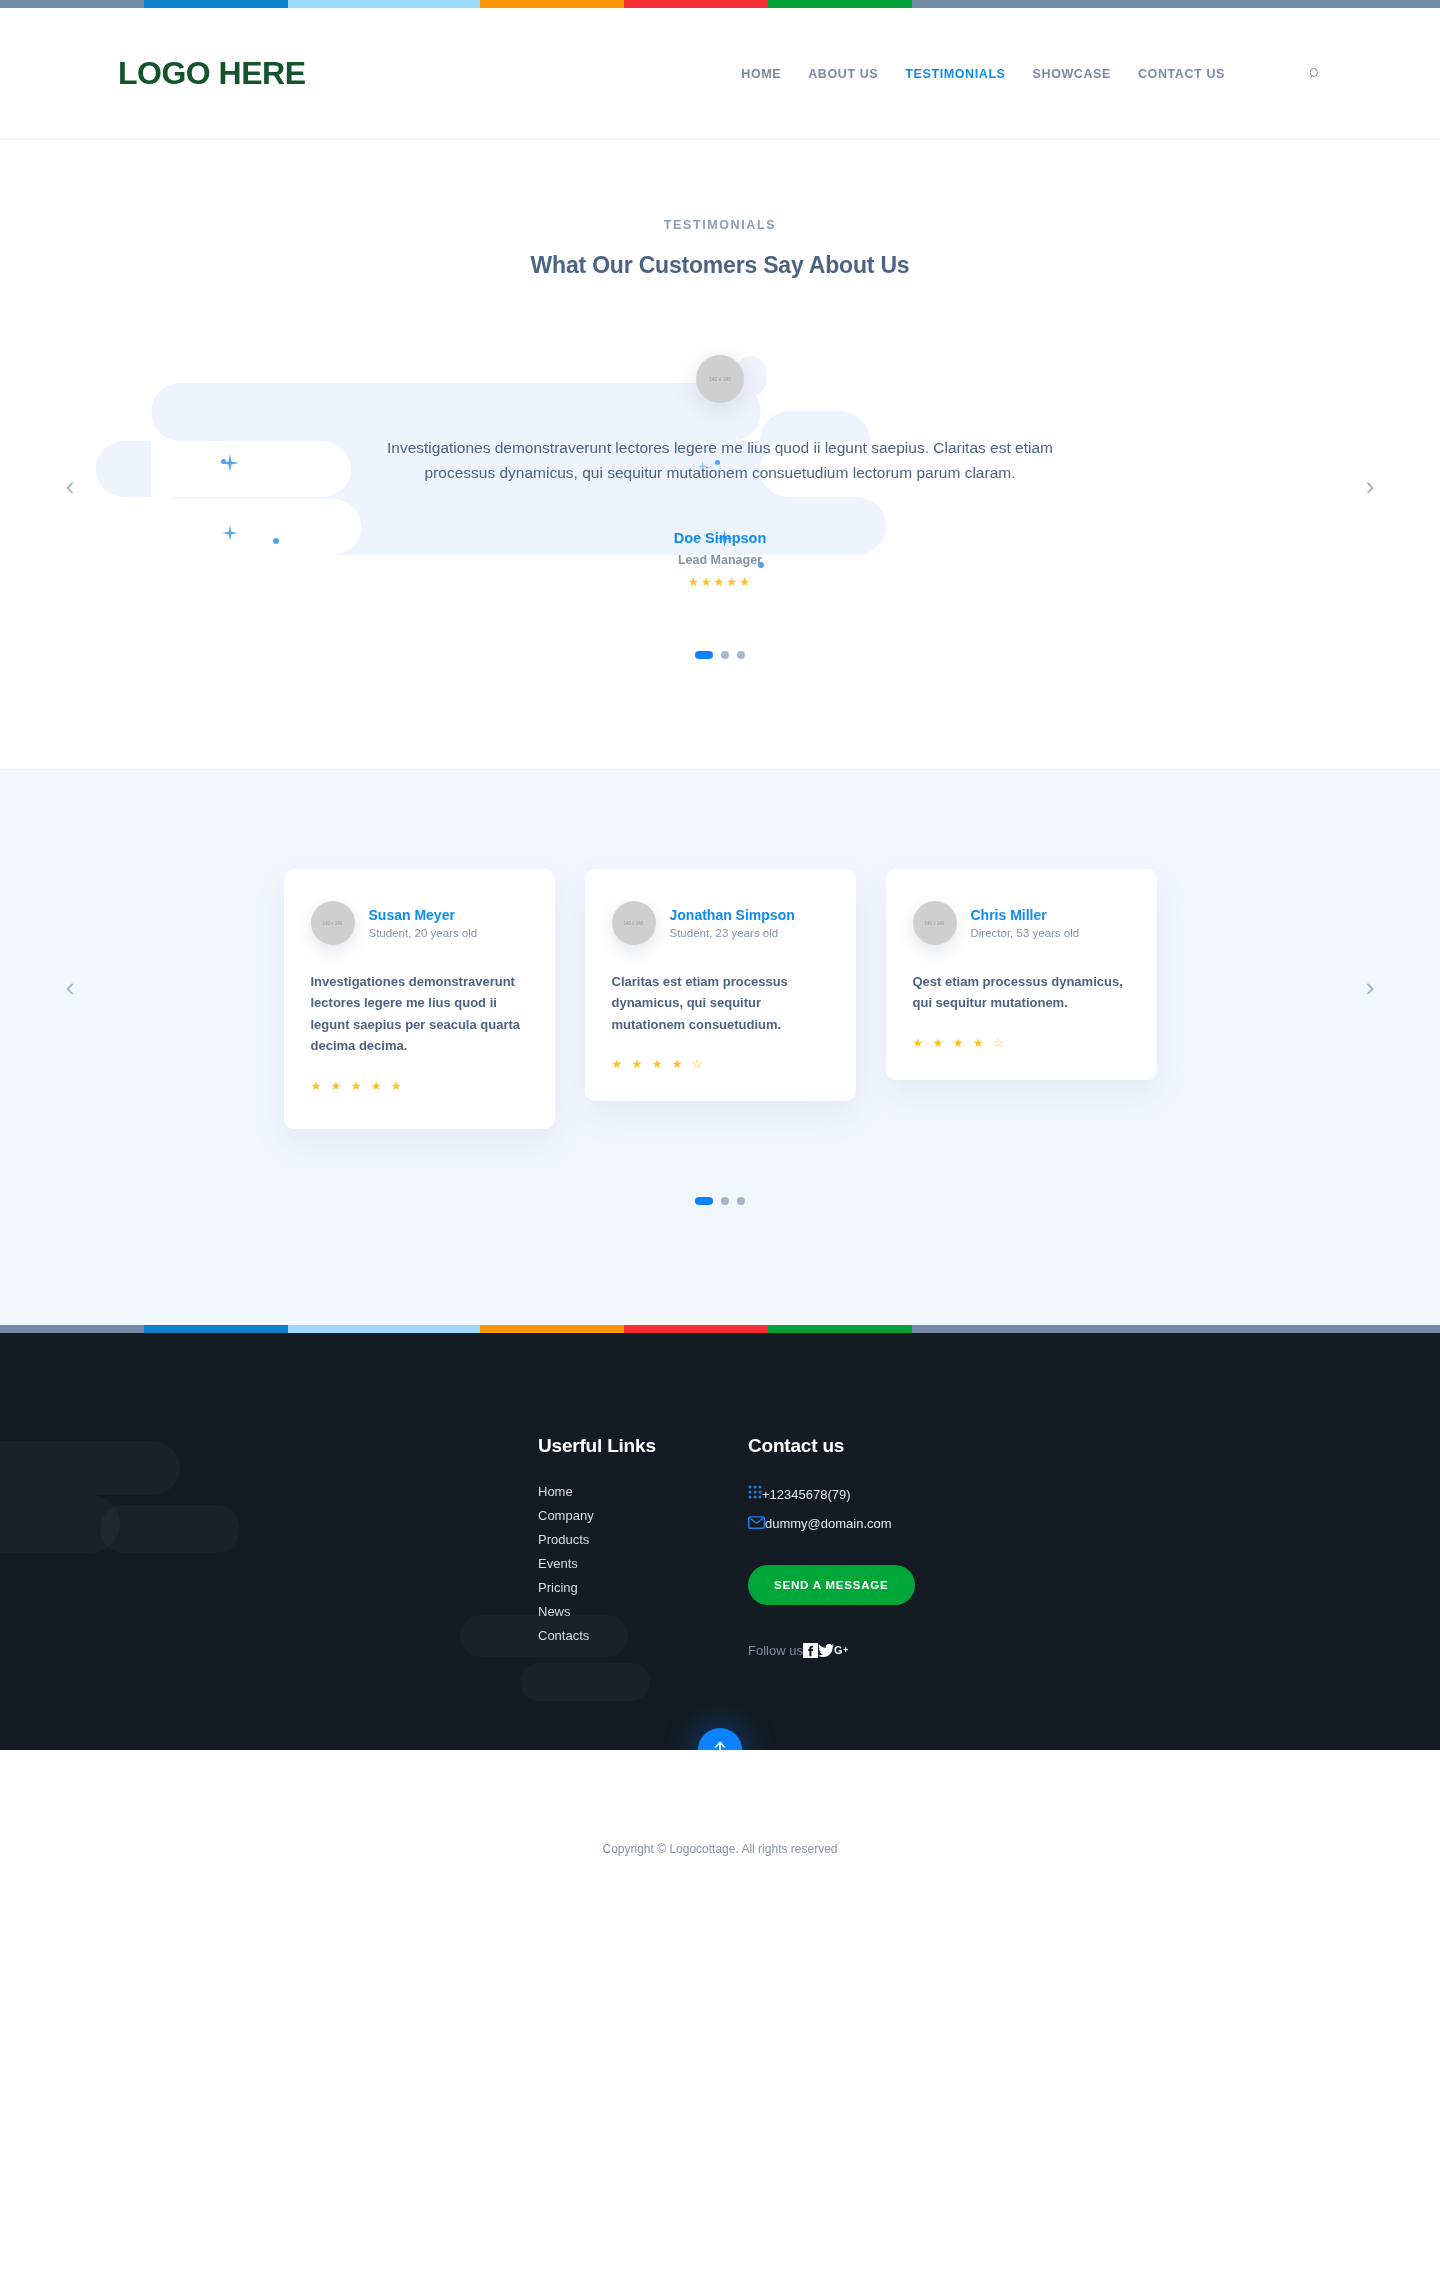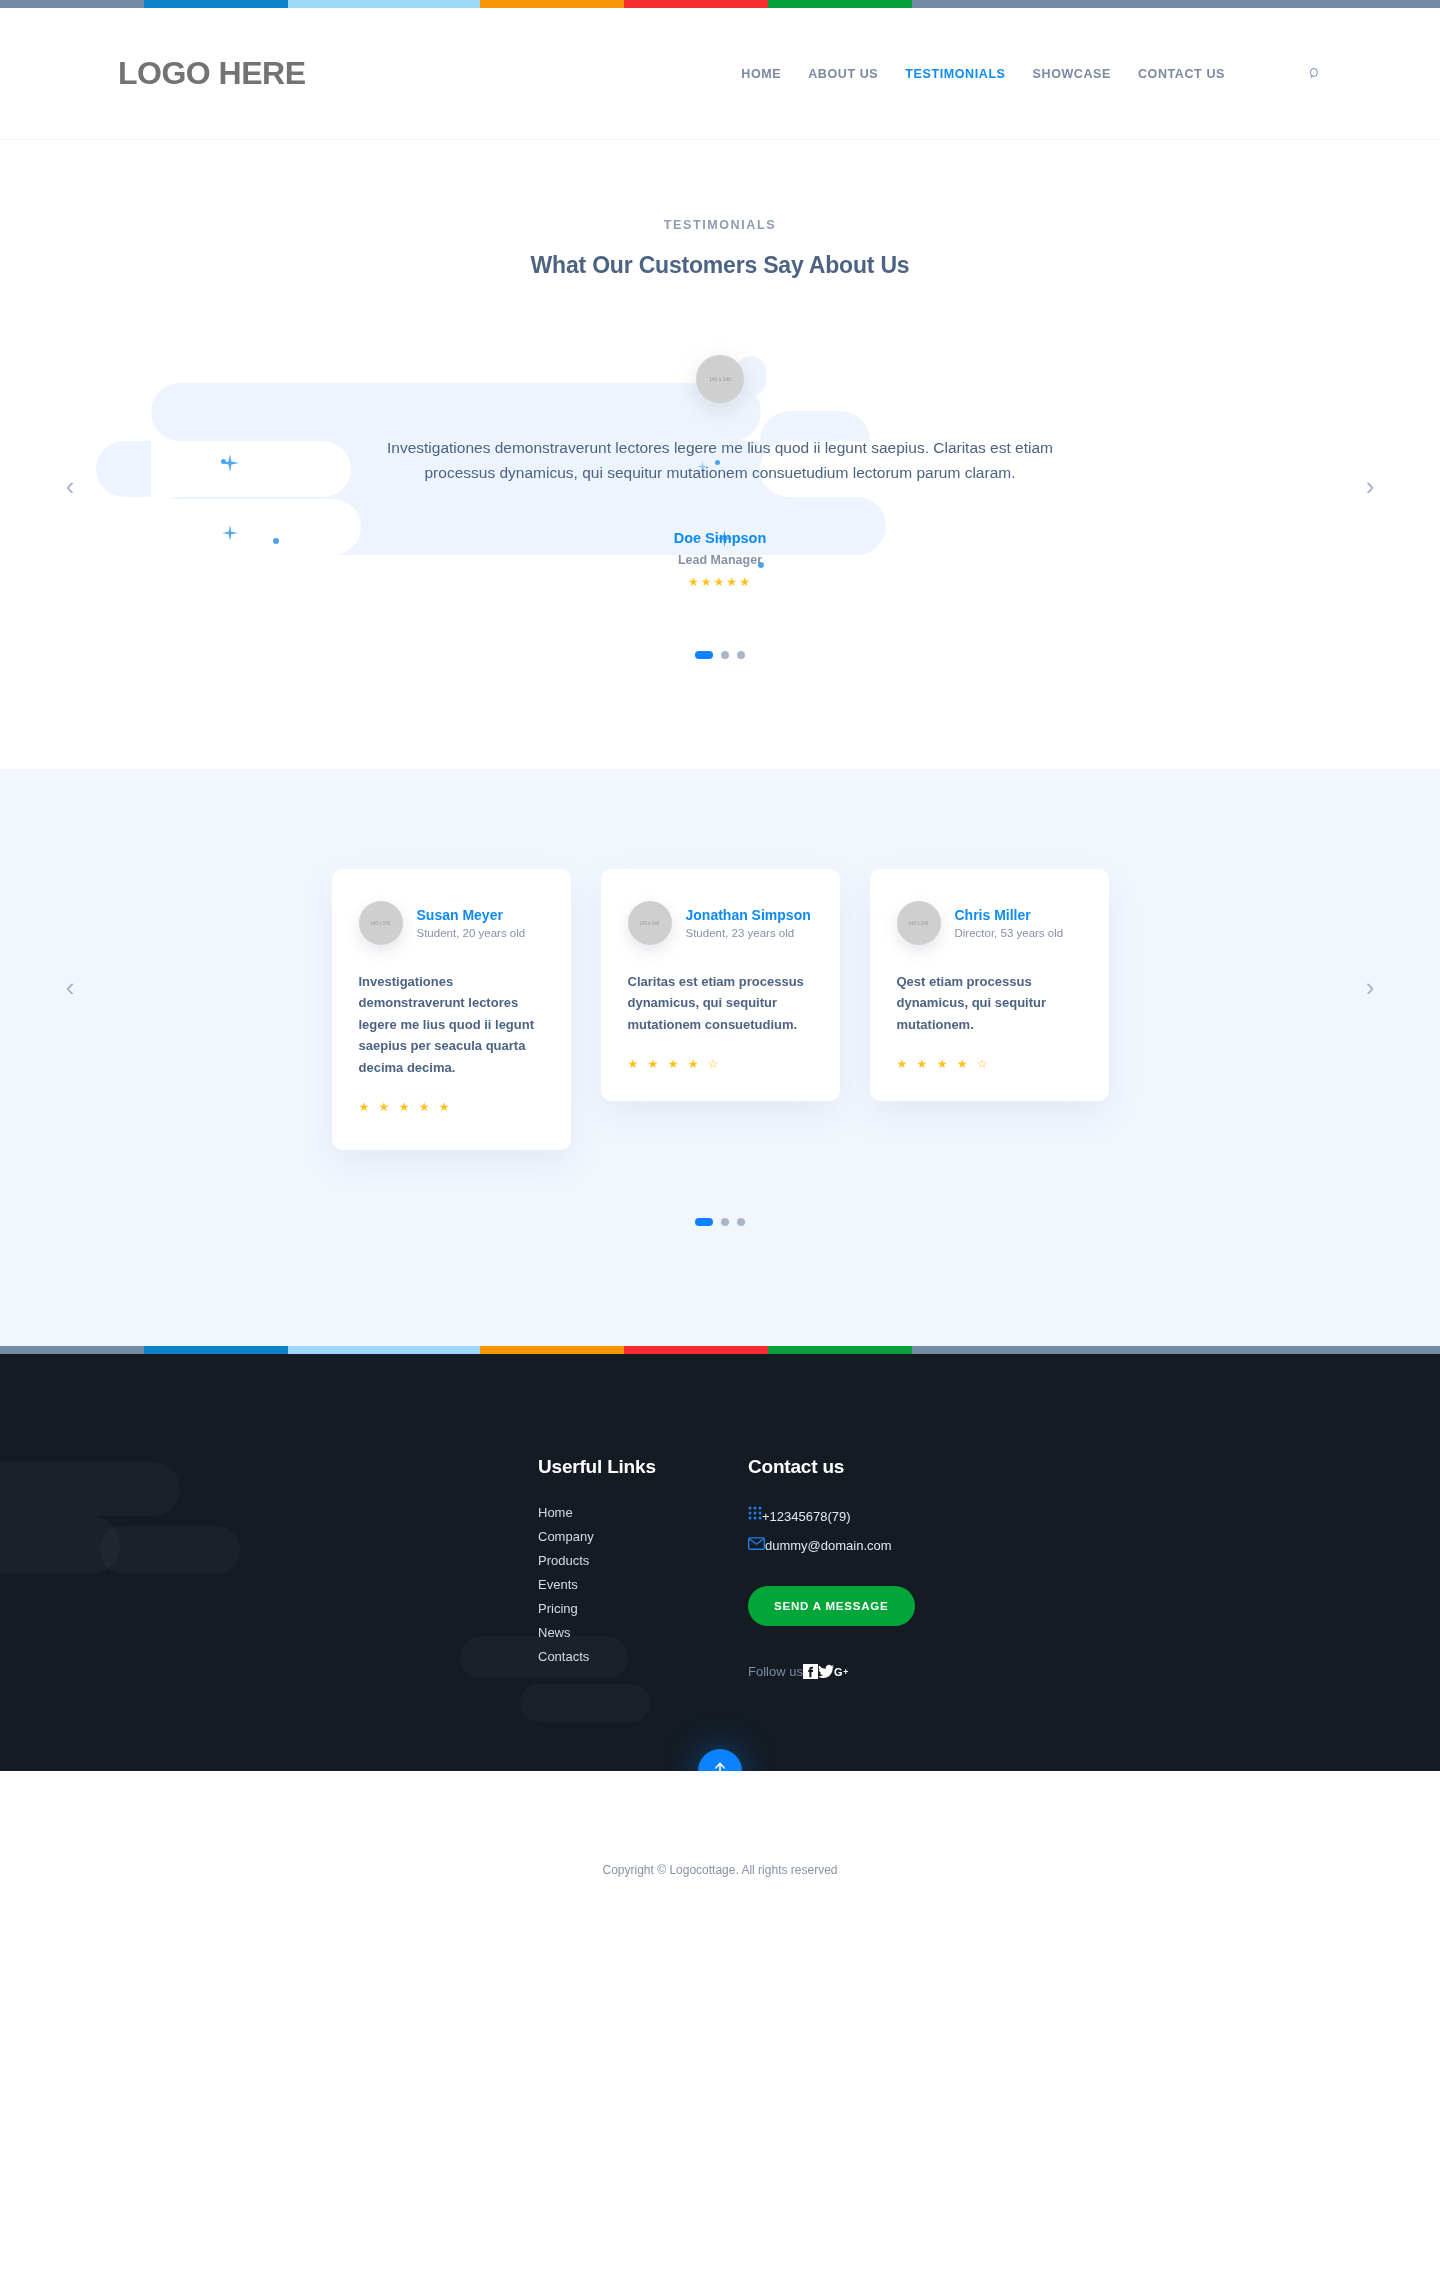--- a/index.html
+++ b/index.html
@@ -22,21 +22,21 @@
     display: flex;
     align-items: center;
     padding: 0 118px 0 118px;
     position: relative;
     border-bottom: 1px solid #eef3fa;
   }
   .logo {
     font-size: 32px;
     font-weight: 700;
     letter-spacing: -0.5px;
-    color: #737373;
+    color: #14532d;
     white-space: nowrap;
   }
   .nav {
     margin-left: auto;
     display: flex;
     align-items: center;
     gap: 27px;
   }
   .nav a {
     font-size: 12.5px;
@@ -157,21 +157,21 @@
   .cards {
     display: flex;
     gap: 30px;
     justify-content: center;
     align-items: flex-start;
     padding: 0 108px;
   }
   .card {
     background: #ffffff;
     border-radius: 10px;
-    width: 239px;
+    width: 271px;
     padding: 32px 27px 30px;
     box-shadow: 0 14px 34px rgba(70,95,140,.085);
   }
   .card.tall { padding-bottom: 36px; }
   .card-head { display: flex; align-items: center; gap: 14px; }
   .avatar-sm {
     width: 44px; height: 44px; border-radius: 50%;
     background: #cfcfcf; flex: none;
     display:flex; align-items:center; justify-content:center;
     font-size: 4.5px; color: #9a9a9a;

